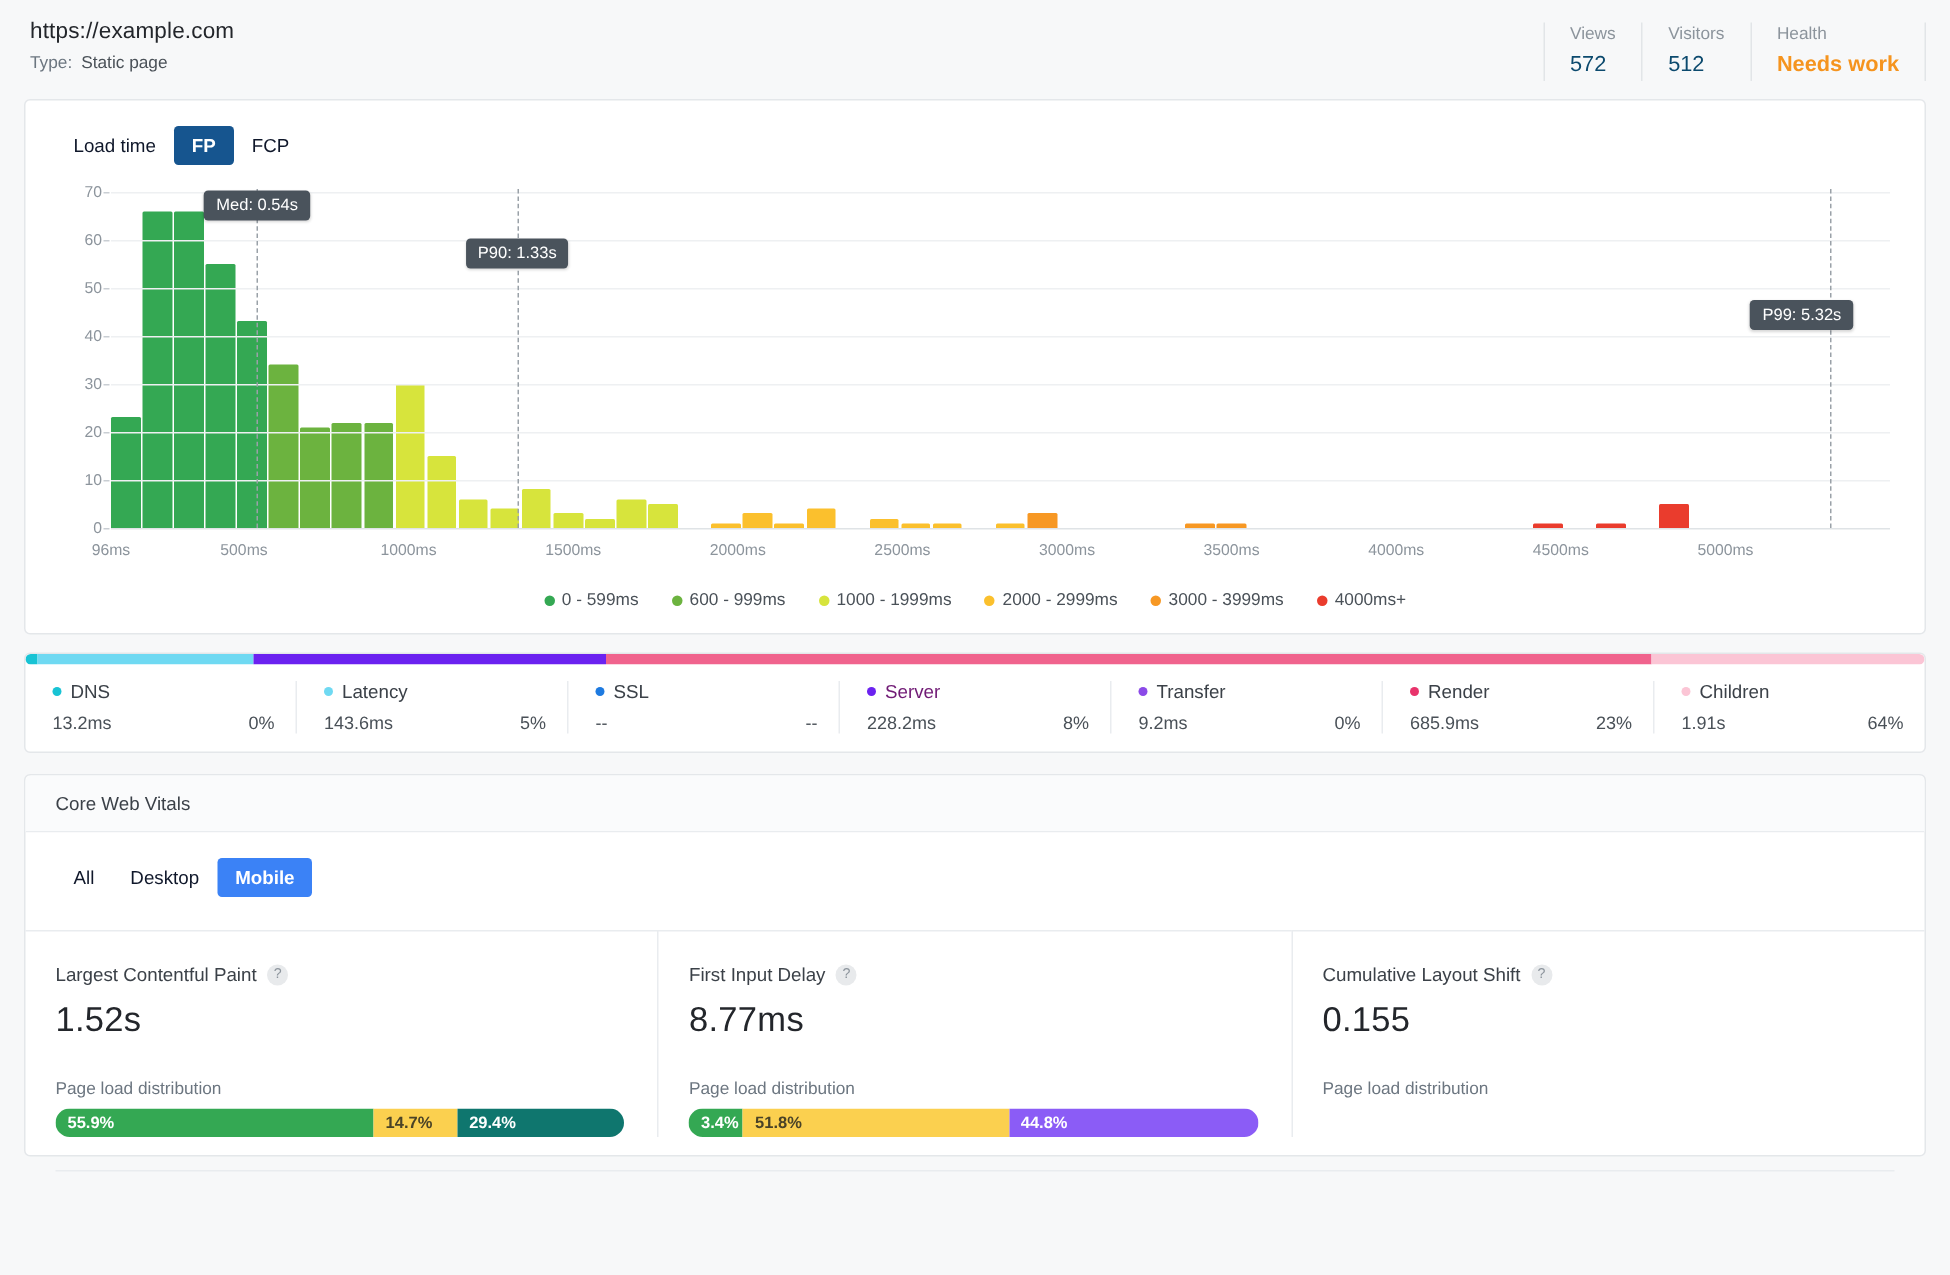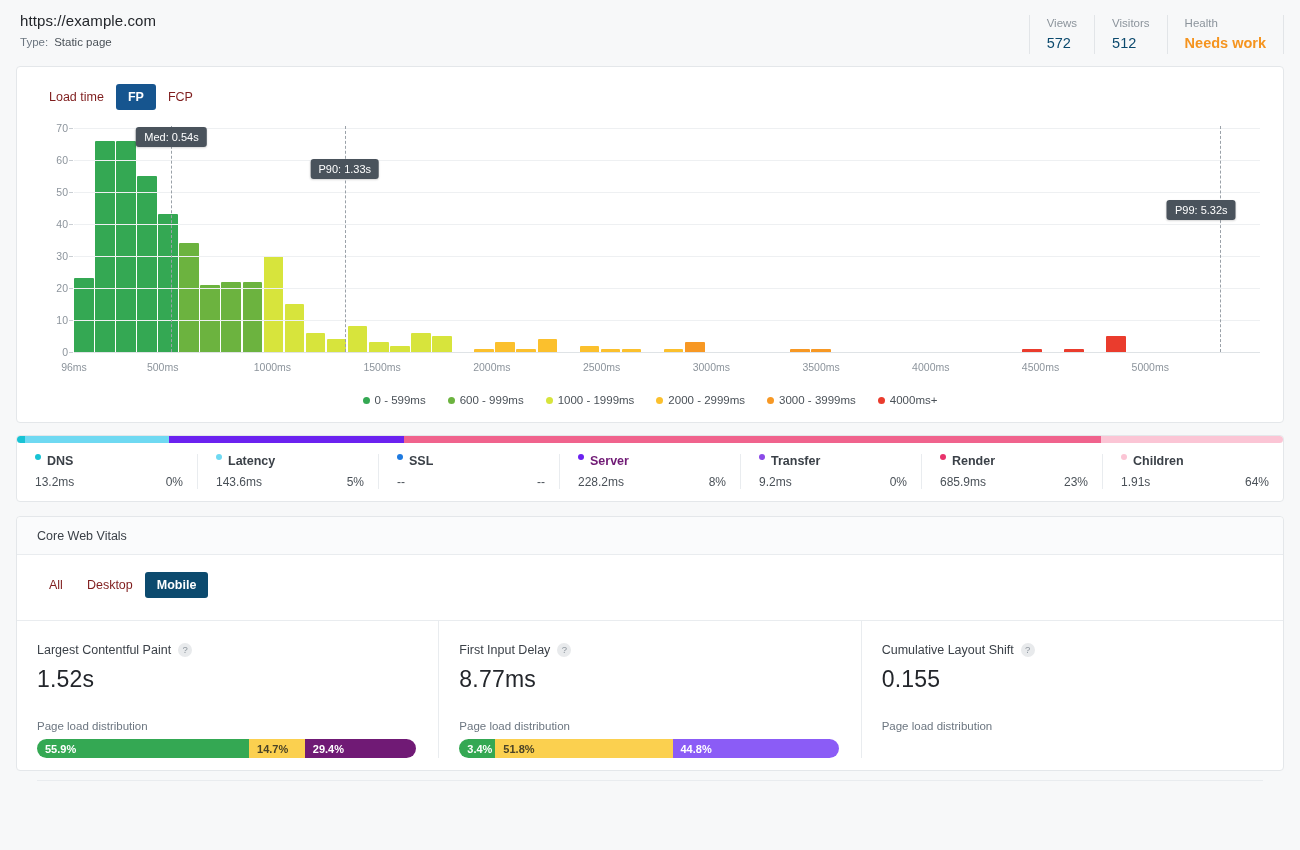--- a/index.html
+++ b/index.html
@@ -57,21 +57,21 @@
     padding: 0 18px 0 20px;
   }
   .card-title { font-size: 12.5px; color: #3b4148; }
   .kebab { display: flex; gap: 3px; cursor: pointer; padding: 6px 2px; }
   .kebab i { width: 3px; height: 3px; border-radius: 50%; background: #3b4148; display: block; }
 
   
   .toggle-wrap { padding: 17px 0 0 20px; }
   .toggle { display: inline-flex; align-items: center; gap: 0; }
   .toggle .opt {
-    font-size: 12.5px; color: #7f1d1d;
+    font-size: 12.5px; color: #0f172a;
     padding: 5px 12px; border-radius: 3px; cursor: pointer; line-height: 16px;
   }
   .toggle .opt.active { background: #16558f; color: #fff; font-weight: bold; }
 
   
   .chart-area { position: relative; height: 262px; margin: 12px 20px 0 20px; }
   .plot { position: absolute; left: 37px; right: 3px; top: 6px; bottom: 32px; }
   .ylabel {
     position: absolute; right: 100%; margin-right: 6px;
     font-size: 10.5px; color: #8c949c; transform: translateY(-50%);
@@ -99,21 +99,21 @@
   .legend-item { display: flex; align-items: center; gap: 5px; font-size: 11.5px; color: #4a5158; }
   .legend-dot { width: 7px; height: 7px; border-radius: 50%; display: block; }
 
   
   .timing-card { margin: 12px 16px 0 16px; background: #fff; border: 1px solid #e4e7ea; border-radius: 4px; }
   .strip { display: flex; height: 7px; width: 100%; border-radius: 4px; overflow: hidden; }
   .strip span { display: block; height: 100%; }
   .timing-row { display: flex; padding: 11px 0 12px 0; }
   .timing-cell { flex: 1; padding: 0 14px 0 18px; border-left: 1px solid #e9ecef; }
   .timing-cell:first-child { border-left: none; }
-  .timing-name { display: flex; align-items: flex-start; gap: 6px; font-size: 12.5px; color: #3b4148; font-weight: bold; }
+  .timing-name { display: flex; align-items: center; gap: 6px; font-size: 12.5px; color: #3b4148; }
   .timing-name .nm-dot { width: 6px; height: 6px; border-radius: 50%; display: block; }
   .timing-vals { display: flex; justify-content: space-between; margin-top: 7px; font-size: 12px; color: #4a5158; }
   .timing-vals .pct { color: #4a5158; }
   .timing-name.accent span.lbl { color: #701a75; }
 
   
   .cwv-card { margin: 14px 16px 0 16px; background: #fff; border: 1px solid #e4e7ea; border-radius: 4px; height: 255px; }
   .cwv-cols { display: flex; padding: 0 0 0 0; }
   .cwv-col { flex: 1; padding: 0 22px 0 20px; border-top: 1px solid #e9ecef; margin-top: 0; }
   .cwv-col + .cwv-col { border-left: 1px solid #e9ecef; }
@@ -364,37 +364,37 @@
   </div>
 
   <div class="cwv-card">
     <div class="card-head">
       <div class="card-title">Core Web Vitals</div>
     </div>
     <div class="toggle-wrap">
       <div class="toggle" id="cwv-toggle">
           <div class="opt">All</div>
           <div class="opt">Desktop</div>
-          <div class="opt active" style="background: #0c4a6e;">Mobile</div>
+          <div class="opt active" style="background: #3b82f6;">Mobile</div>
         </div>
     </div>
     <div style="height:22px"></div>
     <div class="cwv-cols" id="cwv-cols">
         <div class="cwv-col">
           <div class="cwv-inner">
             <div class="cwv-label">
               <span>Largest Contentful Paint</span>
               <span class="qmark">?</span>
             </div>
             <div class="cwv-value">1.52s</div>
             <div class="cwv-sub">Page load distribution</div>
             <div class="cwv-bar">
               <div class="cwv-seg" style="width: 55.9%; background: rgb(52, 168, 83);">55.9%</div>
               <div class="cwv-seg dark" style="width: 14.7%; background: rgb(251, 208, 79);">14.7%</div>
-              <div class="cwv-seg" style="width: 29.4%; background: #701a75;">29.4%</div>
+              <div class="cwv-seg" style="width: 29.4%; background: #0f766e;">29.4%</div>
             </div>
           </div>
         </div>
         <div class="cwv-col">
           <div class="cwv-inner">
             <div class="cwv-label">
               <span>First Input Delay</span>
               <span class="qmark">?</span>
             </div>
             <div class="cwv-value">8.77ms</div>

